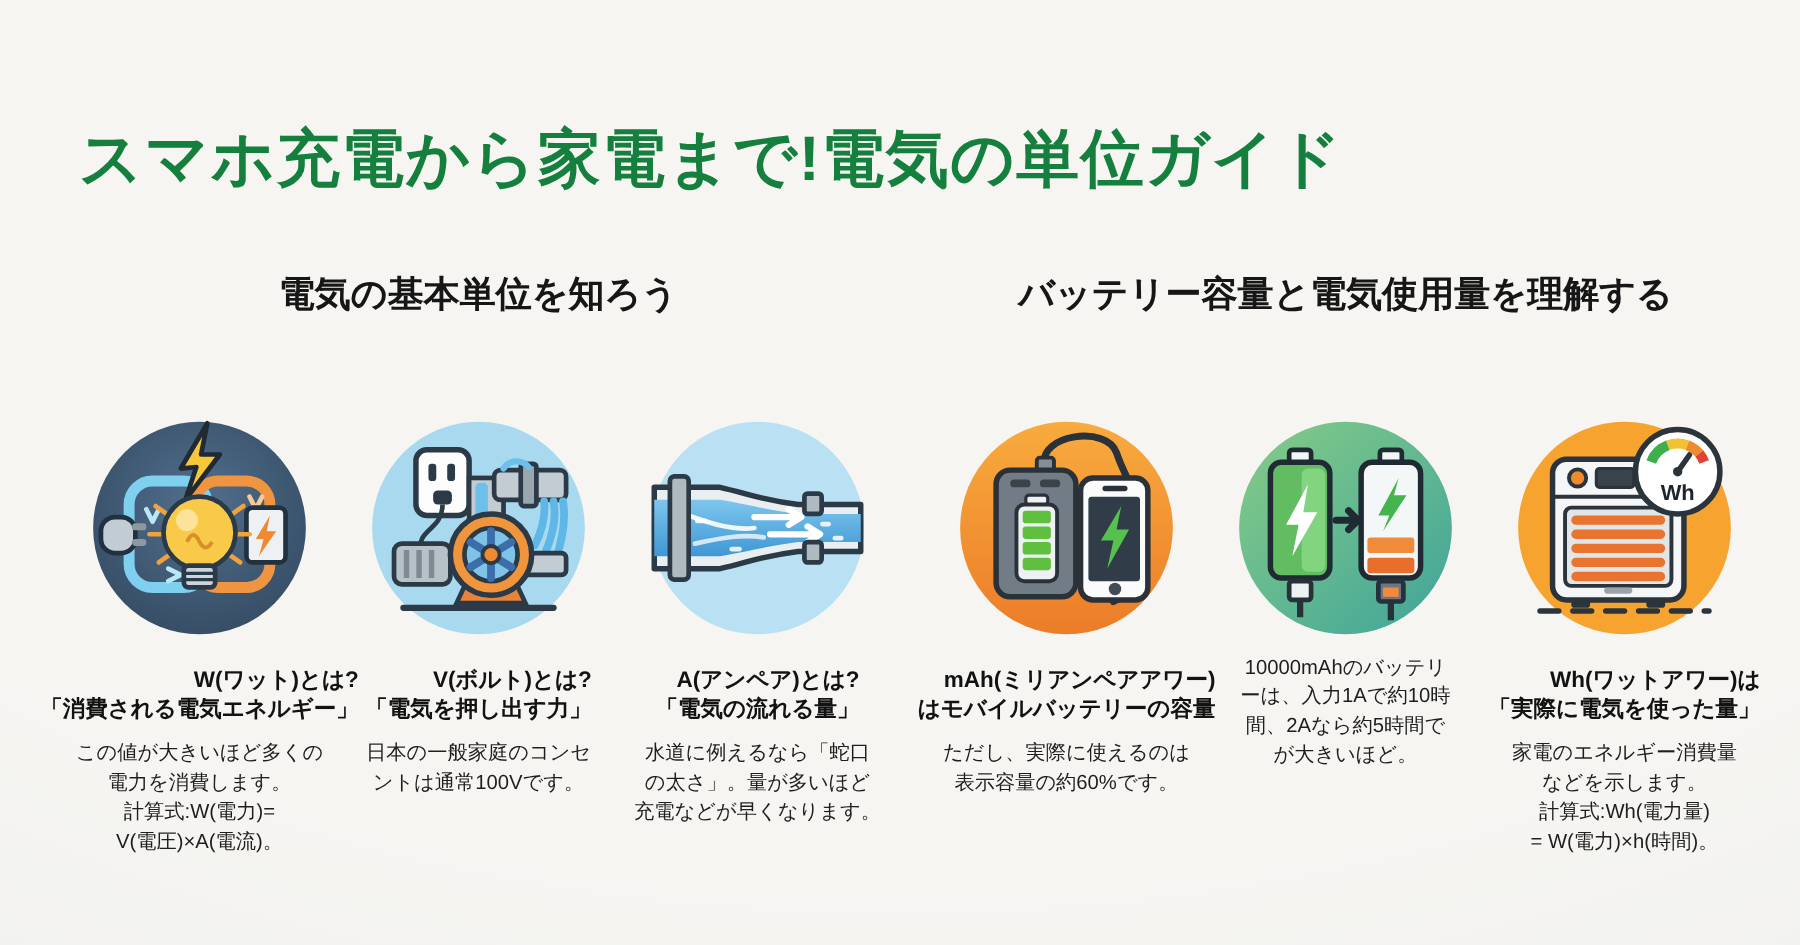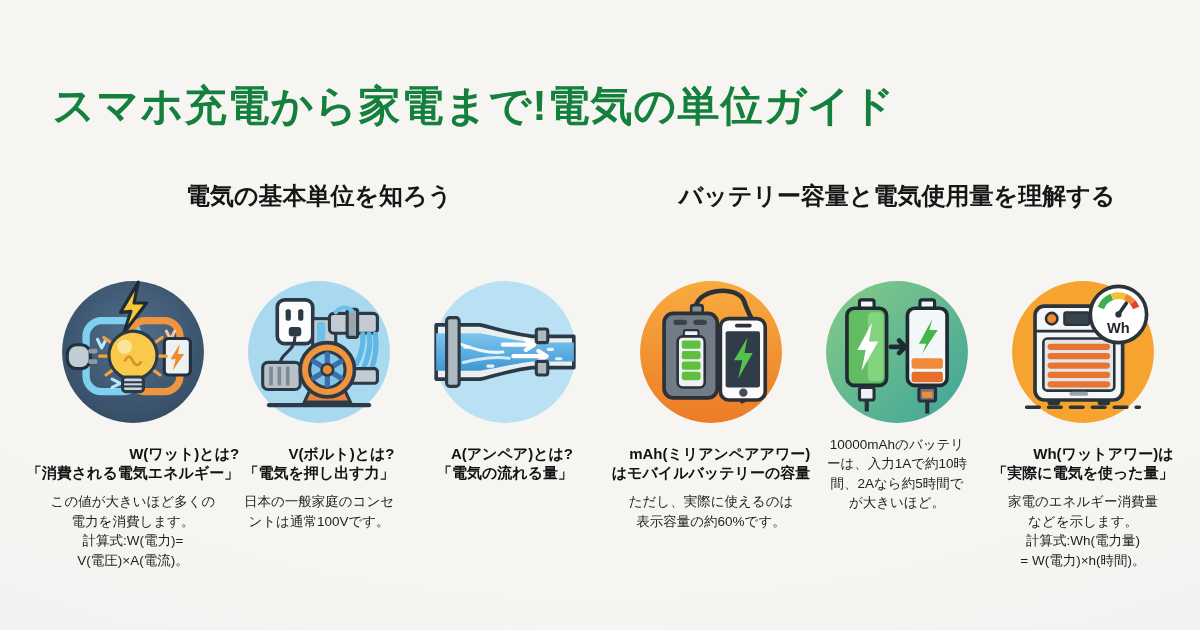--- a/index.html
+++ b/index.html
@@ -161,20 +161,23 @@
           <rect x="110" y="66" width="7" height="3" rx="1.5"></rect>
             <rect x="118" y="75" width="7" height="3" rx="1.5"></rect>
         </g>
         <rect x="14" y="37" width="12" height="66" rx="3" fill="#aeb9c0" stroke="#2c3a47" stroke-width="3"></rect>
         <rect x="100" y="48" width="11" height="13" rx="2" fill="#aeb9c0" stroke="#2c3a47" stroke-width="3"></rect>
         <rect x="100" y="79" width="11" height="13" rx="2" fill="#aeb9c0" stroke="#2c3a47" stroke-width="3"></rect>
       </svg>
     </div>
     <h3 class="card-heading">A(アンペア)とは?
 「電気の流れる量」</h3>
+    <p class="card-body">水道に例えるなら「蛇口
+の太さ」。量が多いほど
+充電などが早くなります。</p>
   </div>
 
   <div class="group-gap"></div>
 
   <div class="card">
     <div class="icon-wrap">
       <svg viewBox="0 0 140 140">
         <defs>
           <linearGradient id="g4" x1="0" y1="0" x2="0" y2="1">
             <stop offset="0%" stop-color="#f8ab3e"></stop>

